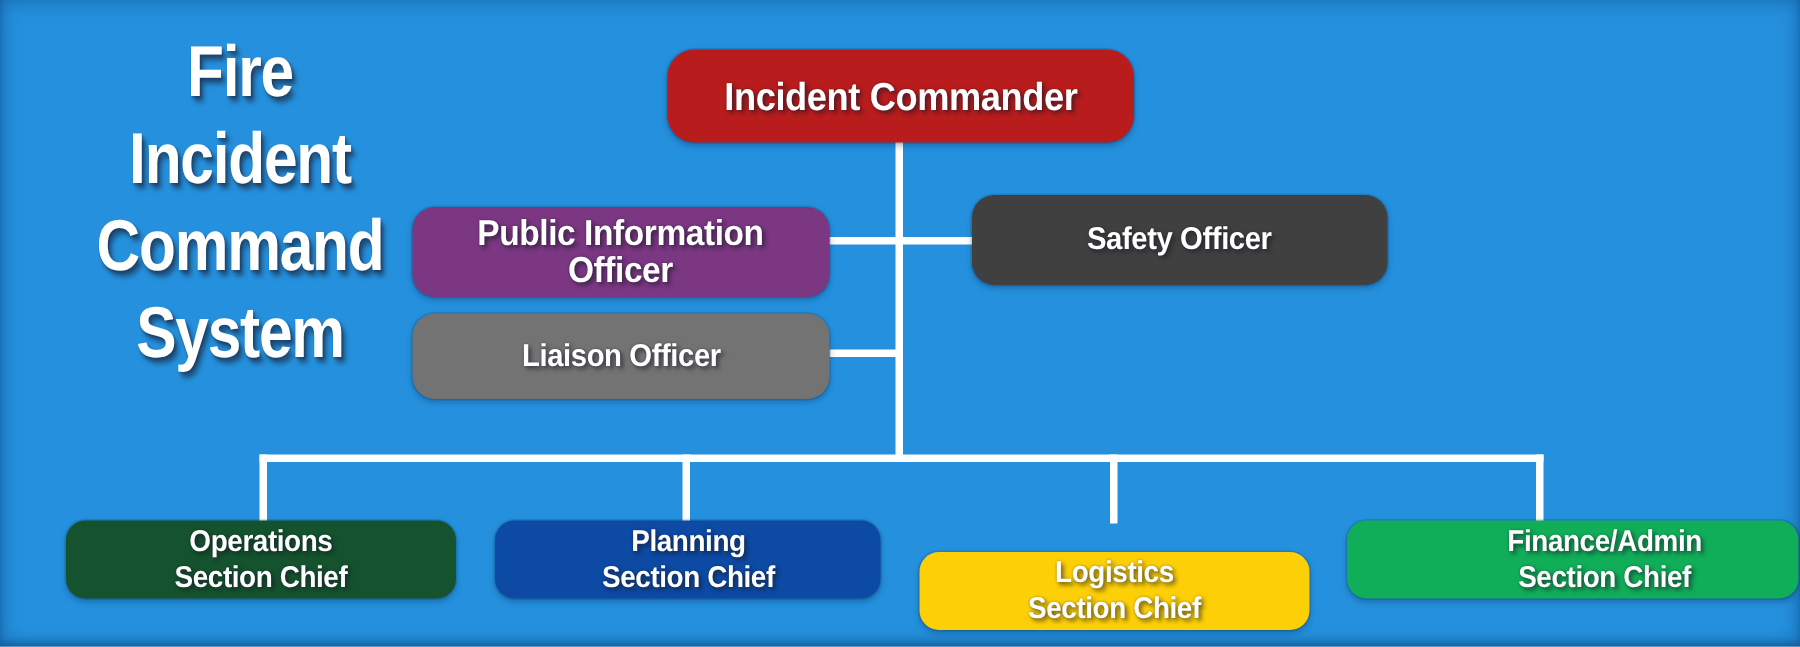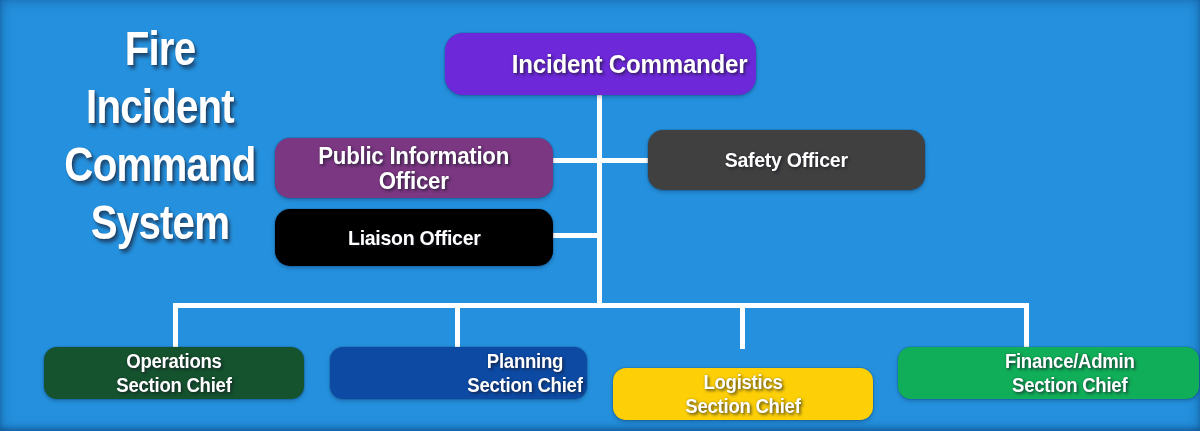--- a/index.html
+++ b/index.html
@@ -65,21 +65,21 @@
     text-shadow: 2px 2px 3px rgba(25, 25, 40, 0.6),
                  0 0 2px rgba(25, 25, 40, 0.35);
   }
 
   #node-ic      { left: 445px; top:  33px; width: 311px; height: 62px; font-size: 26px; border-radius: 18px; }
   #node-pio     { left: 275px; top: 138px; width: 278px; height: 60px; font-size: 24px; line-height: 25px; }
   #node-safety  { left: 648px; top: 130px; width: 277px; height: 60px; font-size: 21px; }
   #node-liaison { left: 275px; top: 209px; width: 278px; height: 57px; font-size: 21px; }
 
   #node-ops  { left:  44px; top: 347px; width: 260px; height: 52px; font-size: 20px; line-height: 24px; border-radius: 13px; }
-  #node-plan { left: 330px; top: 347px; width: 257px; height: 52px; font-size: 20px; line-height: 24px; border-radius: 13px; justify-content: flex-end; }
+  #node-plan { left: 330px; top: 347px; width: 257px; height: 52px; font-size: 20px; line-height: 24px; border-radius: 13px; }
   #node-log  { left: 613px; top: 347px; width: 260px; height: 52px; font-size: 20px; line-height: 24px; border-radius: 13px; margin-top: 21px; }
   #node-fin  { left: 898px; top: 347px; width: 259px; height: 52px; font-size: 20px; line-height: 24px; border-radius: 13px; }
 </style>
 </head>
 <body>
 
 <div class="canvas" style="background-color: rgb(37, 145, 222);">
 
   <div class="title">Fire
 Incident
@@ -88,34 +88,34 @@
 
   <div class="line" id="l-ic-vertical" style="background-color: rgb(255, 255, 255);"></div>
   <div class="line" id="l-officers-h" style="background-color: rgb(255, 255, 255);"></div>
   <div class="line" id="l-liaison-h" style="background-color: rgb(255, 255, 255);"></div>
   <div class="line" id="l-distribution" style="background-color: rgb(255, 255, 255);"></div>
   <div class="line" id="l-drop-ops" style="background-color: rgb(255, 255, 255);"></div>
   <div class="line" id="l-drop-plan" style="background-color: rgb(255, 255, 255);"></div>
   <div class="line" id="l-drop-log" style="background-color: rgb(255, 255, 255);"></div>
   <div class="line" id="l-drop-fin" style="background-color: rgb(255, 255, 255);"></div>
 
-  <div class="node" id="node-ic" style="background-color: #6d28d9; justify-content: flex-end;">
+  <div class="node" id="node-ic" style="background-color: #b91c1c;">
     <span class="label">Incident Commander</span>
   </div>
 
   <div class="node" id="node-pio" style="background-color: rgb(123, 55, 130);">
     <span class="label">Public Information
 Officer</span>
   </div>
 
   <div class="node" id="node-safety" style="background-color: #404040;">
     <span class="label">Safety Officer</span>
   </div>
 
-  <div class="node" id="node-liaison" style="background-color: #000000;">
+  <div class="node" id="node-liaison" style="background-color: #737373;">
     <span class="label">Liaison Officer</span>
   </div>
 
   <div class="node" id="node-ops" style="background-color: #14532d;">
     <span class="label">Operations
 Section Chief</span>
   </div>
 
   <div class="node" id="node-plan" style="background-color: rgb(12, 74, 164);">
     <span class="label">Planning

